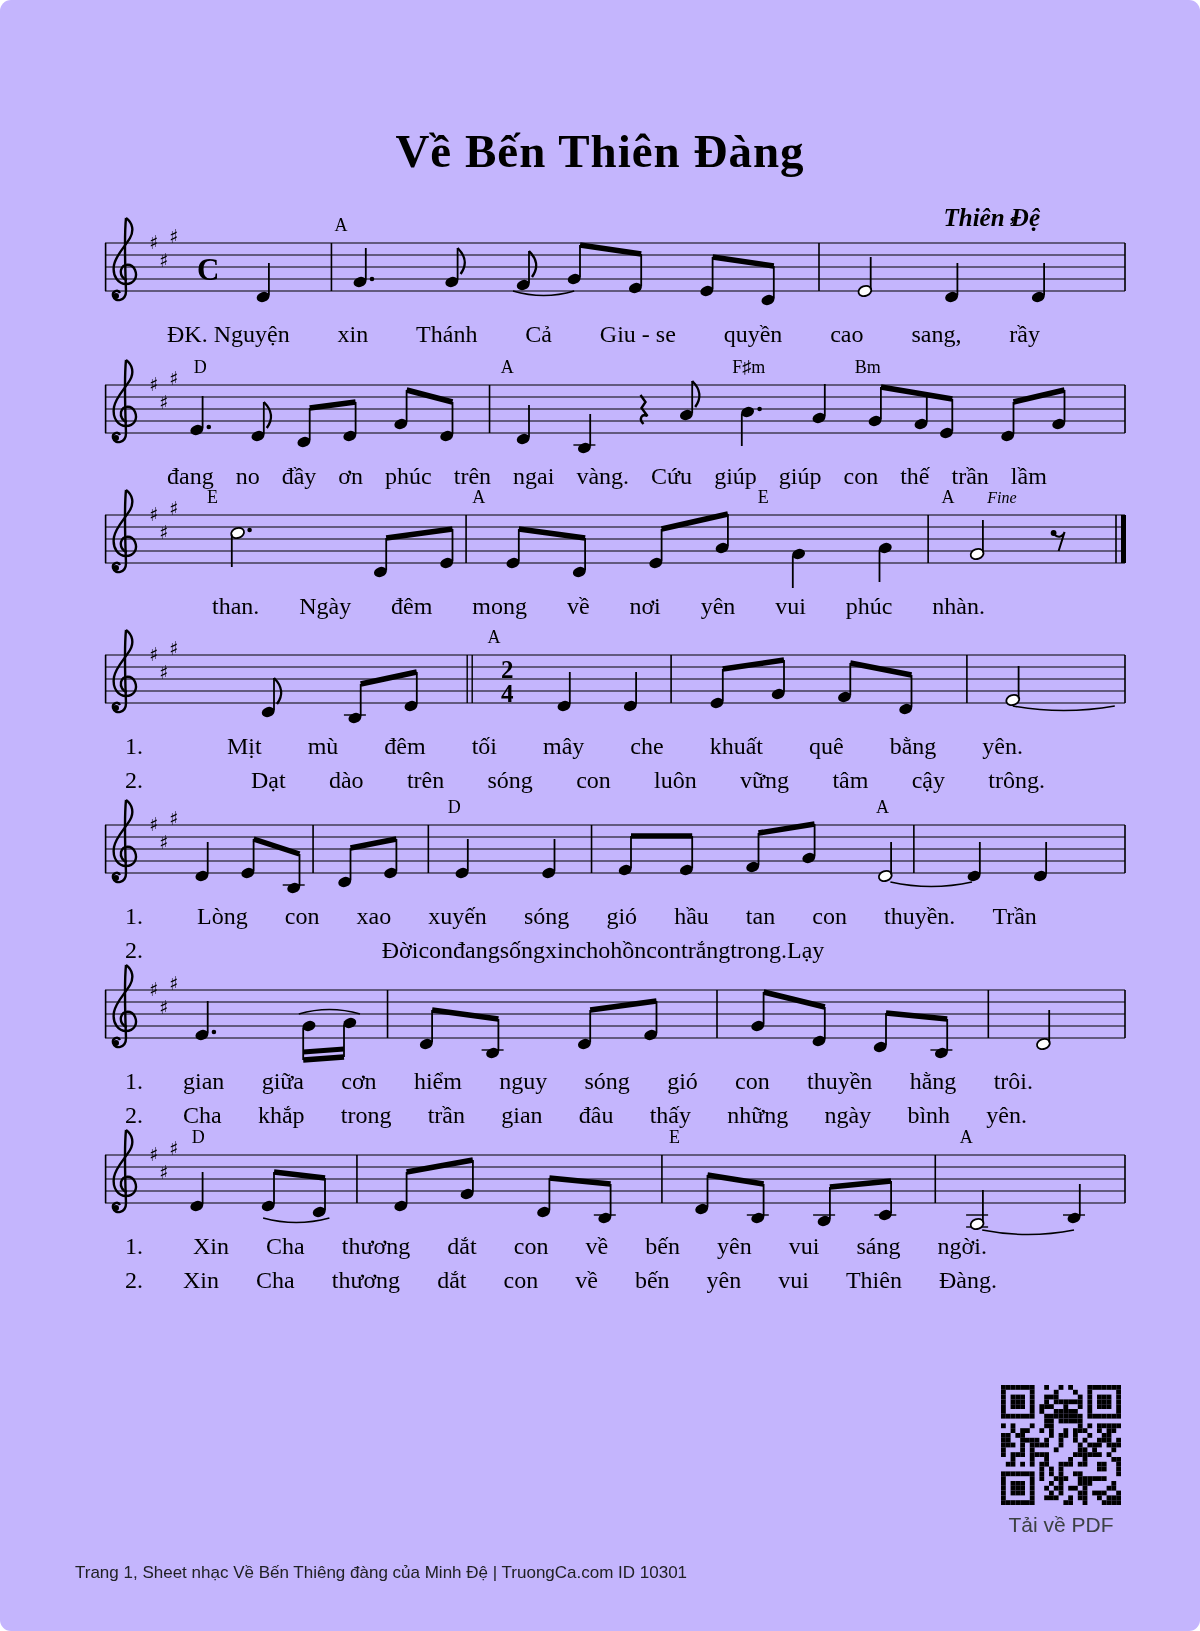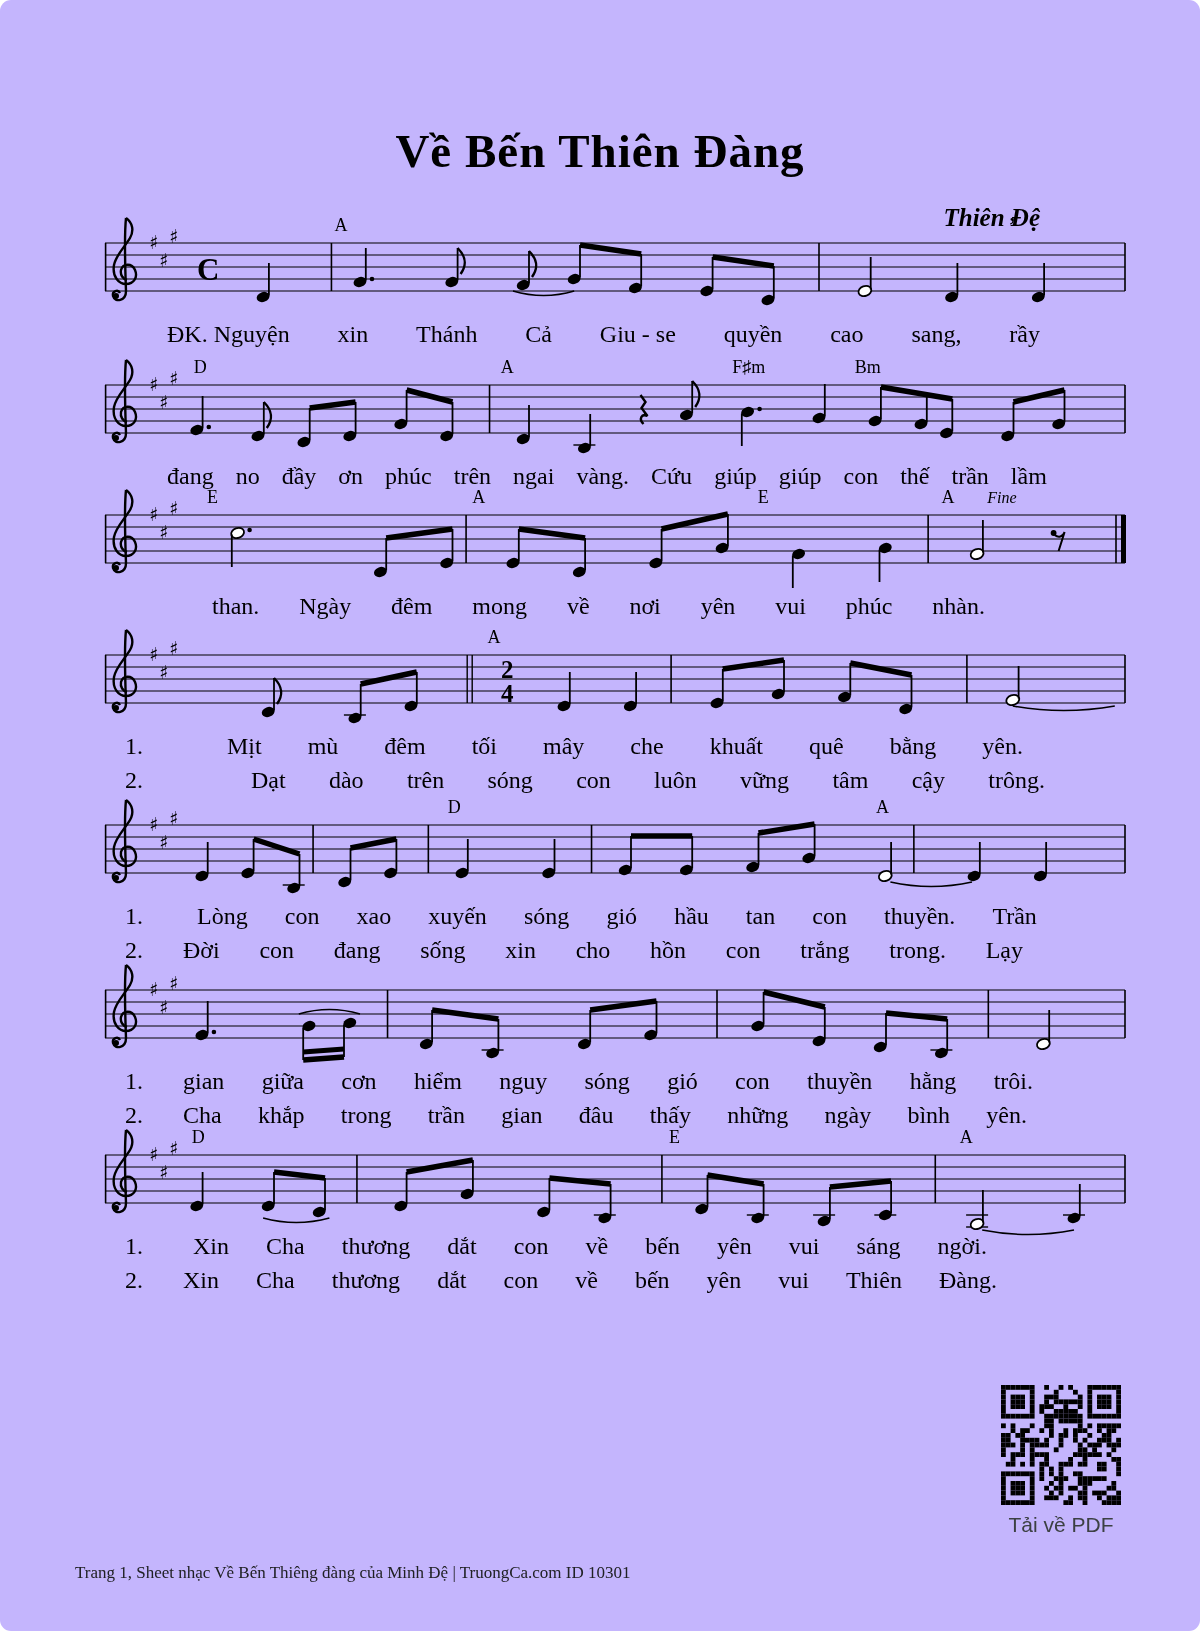--- a/index.html
+++ b/index.html
@@ -9,21 +9,21 @@
          font-size:47px;font-weight:600;letter-spacing:1px;}
   .composer{position:absolute;top:204px;right:160px;font-style:italic;font-size:25px;font-weight:600;}
   .score{position:absolute;top:203px;left:105px;width:1020px;}
   .staff-svg{display:block;width:1020px;height:116px;overflow:visible;}
   .lyric-row{position:relative;height:34px;font-size:24px;}
   .vnum{position:absolute;left:20px;top:2px;}
   .words{position:absolute;top:2px;display:flex;justify-content:space-between;white-space:nowrap;}
   .words span{display:inline-block;}
   .qr-block{position:absolute;top:1385px;left:1000px;width:122px;text-align:center;}
   .qr-caption{margin-top:4px;font-family:"Liberation Sans",sans-serif;font-size:21px;color:#3c4043;}
-  .footer{position:absolute;top:1563px;left:75px;font-family:Liberation Serif, serif;
+  .footer{position:absolute;top:1563px;left:75px;font-family:Liberation Sans, sans-serif;
           font-size:17px;color:#202124;}
 </style>
 </head>
 <body>
 
 <div class="page">
   <h1 class="title">Về Bến Thiên Đàng</h1>
   <div class="composer">Thiên Đệ</div>
   <div class="score" id="score">
       <div style="margin-bottom: -8px;">
@@ -399,21 +399,21 @@
             <span>gió</span>
             <span>hầu</span>
             <span>tan</span>
             <span>con</span>
             <span>thuyền.</span>
             <span>Trần</span>
           </div>
         </div>
         <div class="lyric-row">
           <span class="vnum">2.</span>
-          <div class="words" style="left: 78px; right: 102px;">
+          <div class="words" style="left: 78px; right: 102px; justify-content: center;">
             <span>Đời</span>
             <span>con</span>
             <span>đang</span>
             <span>sống</span>
             <span>xin</span>
             <span>cho</span>
             <span>hồn</span>
             <span>con</span>
             <span>trắng</span>
             <span>trong.</span>

